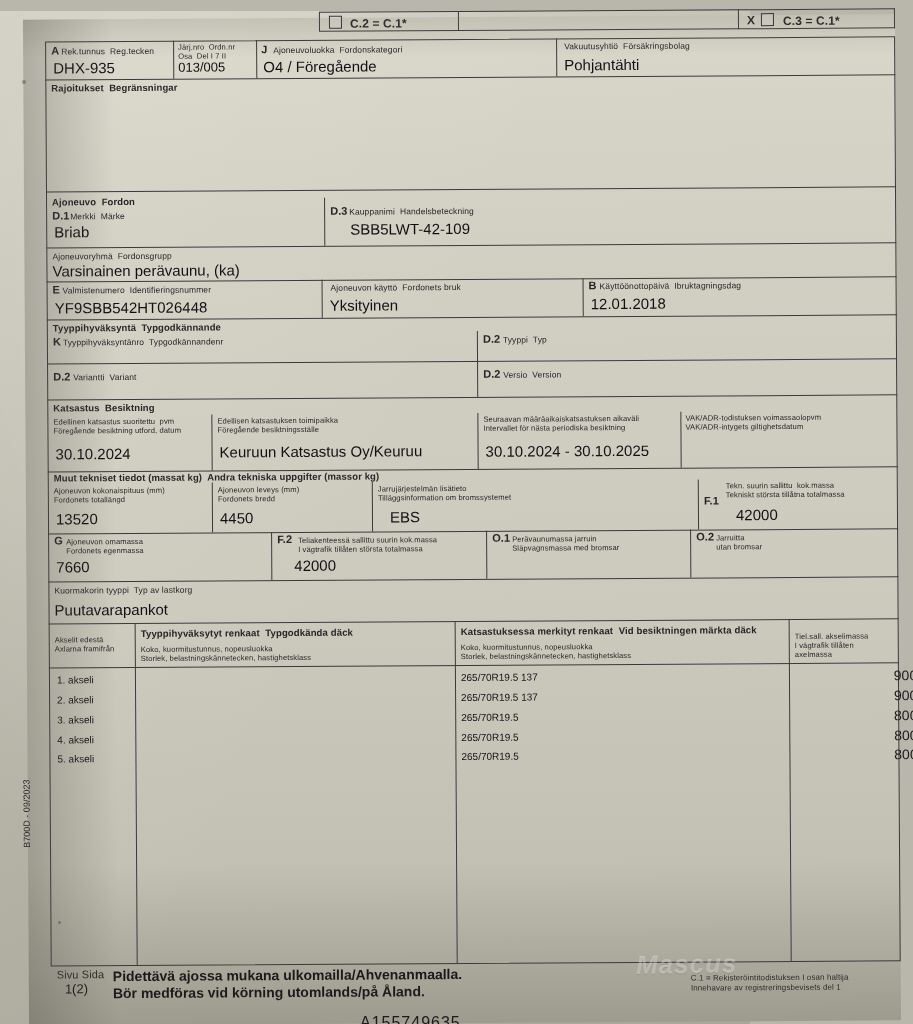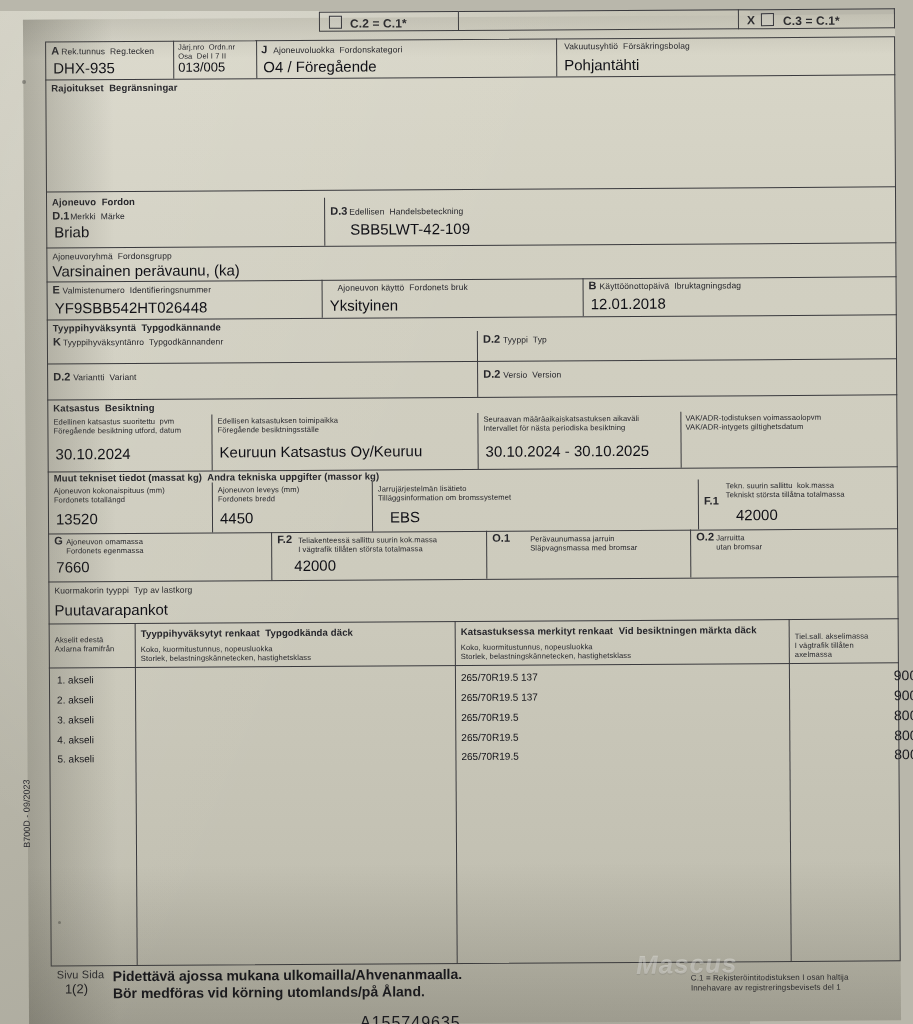--- a/index.html
+++ b/index.html
@@ -192,36 +192,36 @@
 
     <div class="line hline" style="left:22px; top:228px; width:850px;"></div>
     <div class="line vline" style="left:300px; top:180px; height:48px;"></div>
 
     <div class="lbl b" style="left:28px; top:178px; font-size:9.5px;">Ajoneuvo  Fordon</div>
     <div class="lbl b code" style="left:28px; top:191px;">D.1</div>
     <div class="lbl" style="left:46px; top:192px;">Merkki  Märke</div>
     <div class="val" style="left:30px; top:204px;">Briab</div>
 
     <div class="lbl b code" style="left:306px; top:188px;">D.3</div>
-    <div class="lbl" style="left:325px; top:189px;">Edellisen  Handelsbeteckning</div>
+    <div class="lbl" style="left:325px; top:189px;">Kauppanimi  Handelsbeteckning</div>
     <div class="val" style="left:326px; top:203px;">SBB5LWT-42-109</div>
 
     <div class="line hline" style="left:22px; top:262px; width:850px;"></div>
     <div class="lbl" style="left:28px; top:232px;">Ajoneuvoryhmä  Fordonsgrupp</div>
     <div class="val" style="left:28px; top:243px;">Varsinainen perävaunu, (ka)</div>
 
     <div class="line hline" style="left:22px; top:300px; width:850px;"></div>
     <div class="line vline" style="left:297px; top:262px; height:38px;"></div>
     <div class="line vline" style="left:558px; top:262px; height:38px;"></div>
 
     <div class="lbl b code" style="left:28px; top:265px;">E</div>
     <div class="lbl" style="left:38px; top:266px;">Valmistenumero  Identifieringsnummer</div>
     <div class="val" style="left:30px; top:280px;">YF9SBB542HT026448</div>
 
-    <div class="lbl" style="left:313px; top:265px;">Ajoneuvon käyttö  Fordonets bruk</div>
+    <div class="lbl" style="left:306px; top:265px;">Ajoneuvon käyttö  Fordonets bruk</div>
     <div class="val" style="left:305px; top:279px;">Yksityinen</div>
 
     <div class="lbl b code" style="left:564px; top:264px;">B</div>
     <div class="lbl" style="left:575px; top:265px;">Käyttöönottopäivä  Ibruktagningsdag</div>
     <div class="val" style="left:566px; top:279px;">12.01.2018</div>
 
     <div class="line hline" style="left:22px; top:344px; width:850px;"></div>
     <div class="line hline" style="left:22px; top:380px; width:850px;"></div>
     <div class="line vline" style="left:452px; top:314px; height:66px;"></div>
 
@@ -296,21 +296,21 @@
     <div class="lbl s" style="left:40px; top:518px;">Ajoneuvon omamassa
 Fordonets egenmassa</div>
     <div class="val" style="left:30px; top:539px;">7660</div>
 
     <div class="lbl b code" style="left:251px; top:516px;">F.2</div>
     <div class="lbl s" style="left:272px; top:518px;">Teliakenteessä sallittu suurin kok.massa
 I vägtrafik tillåten största totalmassa</div>
     <div class="val" style="left:268px; top:539px;">42000</div>
 
     <div class="lbl b code" style="left:466px; top:516px;">O.1</div>
-    <div class="lbl s" style="left:504px; top:518px;">Perävaunumassa jarruin
+    <div class="lbl s" style="left:486px; top:518px;">Perävaunumassa jarruin
 Släpvagnsmassa med bromsar</div>
     <div class="val sm" style="left:468px; top:540px;"></div>
 
     <div class="lbl b code" style="left:670px; top:516px;">O.2</div>
     <div class="lbl s" style="left:690px; top:518px;">Jarruitta
 utan bromsar</div>
     <div class="val sm" style="left:672px; top:540px;"></div>
 
     <div class="line hline" style="left:22px; top:604px; width:850px;"></div>
     <div class="lbl" style="left:28px; top:566px;">Kuormakorin tyyppi  Typ av lastkorg</div>

